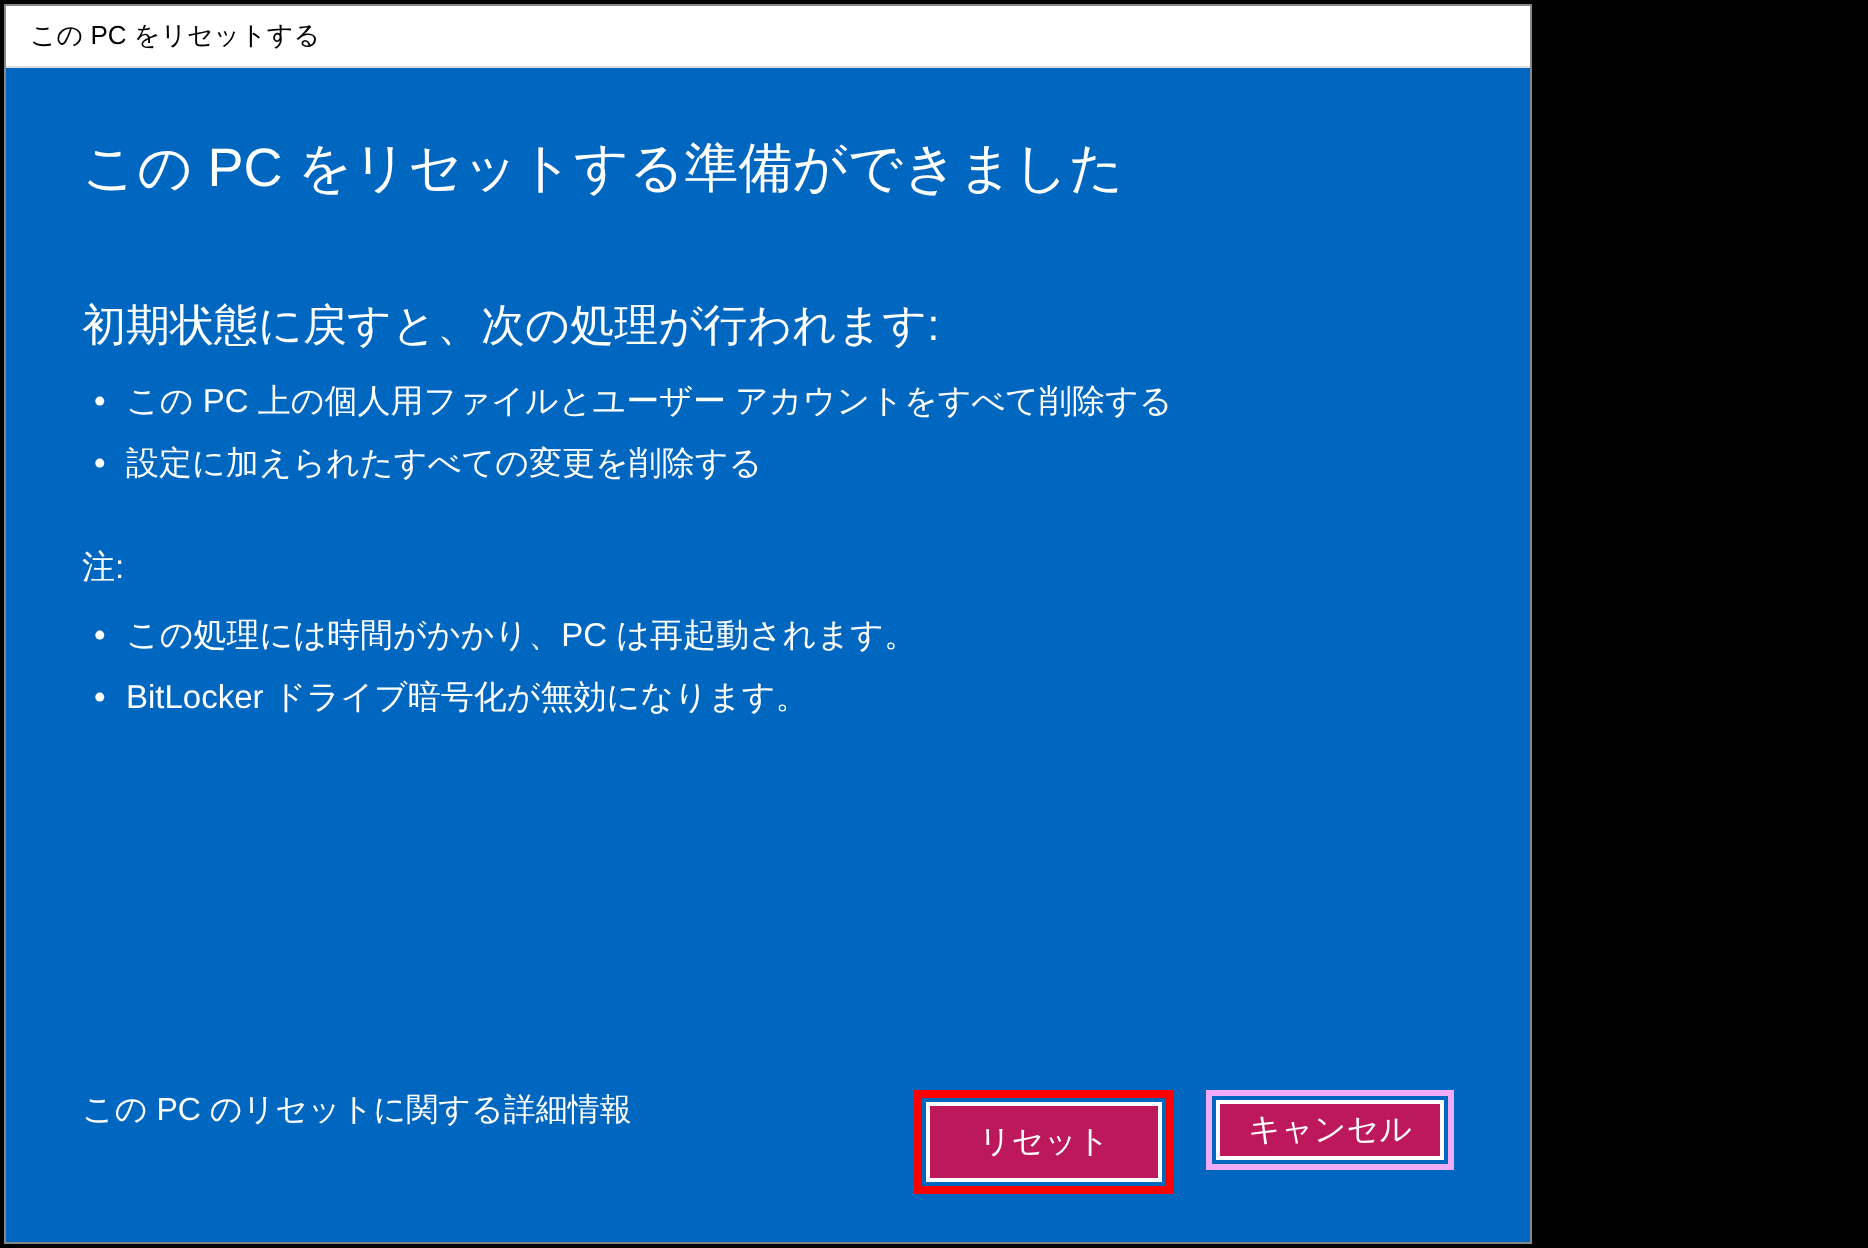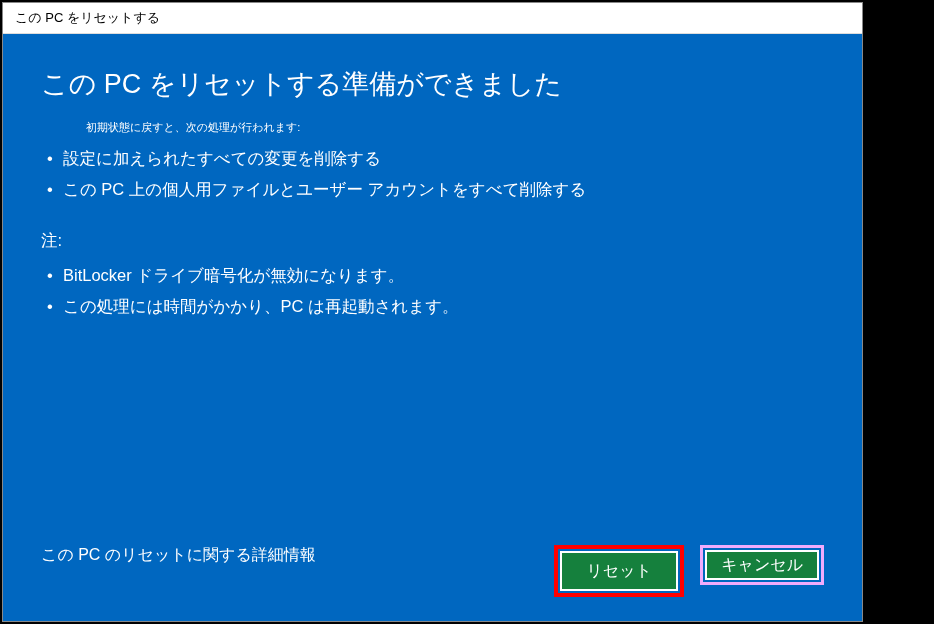--- a/index.html
+++ b/index.html
@@ -8,21 +8,21 @@
       box-sizing: border-box;
     }
     body {
       font-family: "Yu Gothic UI", "Meiryo", sans-serif;
       width: 934px;
       height: 624px;
       background: #000;
       overflow: hidden;
     }
     .dialog {
-      width: 861px;
+      width: 764px;
       height: 620px;
       margin: 2px;
       background: #fff;
       border: 1px solid #888;
       display: flex;
       flex-direction: column;
     }
     .title-bar {
       background: #fff;
       padding: 6px 12px;
@@ -34,26 +34,25 @@
       flex: 1;
       background: #0067c0;
       color: #fff;
       padding: 32px 38px 24px 38px;
       display: flex;
       flex-direction: column;
     }
     .heading {
       font-size: 27px;
       font-weight: 400;
-      margin-bottom: 18px;
+      margin-bottom: 46px;
     }
     .intro {
-      font-size: 11px;
+      font-size: 22px;
       margin-bottom: 8px;
-      margin-left: 45px;
     }
     .bullet-list {
       list-style: none;
       margin-bottom: 24px;
       padding-left: 4px;
     }
     .bullet-list li {
       font-size: 16.5px;
       line-height: 1.9;
       position: relative;
@@ -79,21 +78,21 @@
     }
     .more-info {
       font-size: 16px;
       color: #fff;
       cursor: pointer;
       flex: 1;
     }
     .btn {
       min-width: 118px;
       height: 40px;
-      background: #15803d;
+      background: #be185d;
       color: #fff;
       border: 2px solid #fff;
       font-size: 16px;
       font-family: inherit;
       cursor: pointer;
       padding: 0 18px;
     }
     .btn-reset-wrap {
       border: 4px solid #ff0000;
       padding: 2px;
@@ -107,27 +106,27 @@
 <body>
 
 <div class="dialog">
   <div class="title-bar">
     <span>この PC をリセットする</span>
   </div>
   <div class="content">
     <h1 class="heading">この PC をリセットする準備ができました</h1>
     <div class="intro">初期状態に戻すと、次の処理が行われます:</div>
     <ul class="bullet-list">
+      <li>この PC 上の個人用ファイルとユーザー アカウントをすべて削除する</li>
       <li>設定に加えられたすべての変更を削除する</li>
-      <li>この PC 上の個人用ファイルとユーザー アカウントをすべて削除する</li>
     </ul>
     <div class="note-label">注:</div>
     <ul class="bullet-list">
+      <li>この処理には時間がかかり、PC は再起動されます。</li>
       <li>BitLocker ドライブ暗号化が無効になります。</li>
-      <li>この処理には時間がかかり、PC は再起動されます。</li>
     </ul>
     <div class="spacer"></div>
     <div class="footer">
       <a class="more-info">この PC のリセットに関する詳細情報</a>
       <span class="btn-reset-wrap">
         <button class="btn">リセット</button>
       </span>
       <button class="btn btn-cancel">キャンセル</button>
     </div>
   </div>

